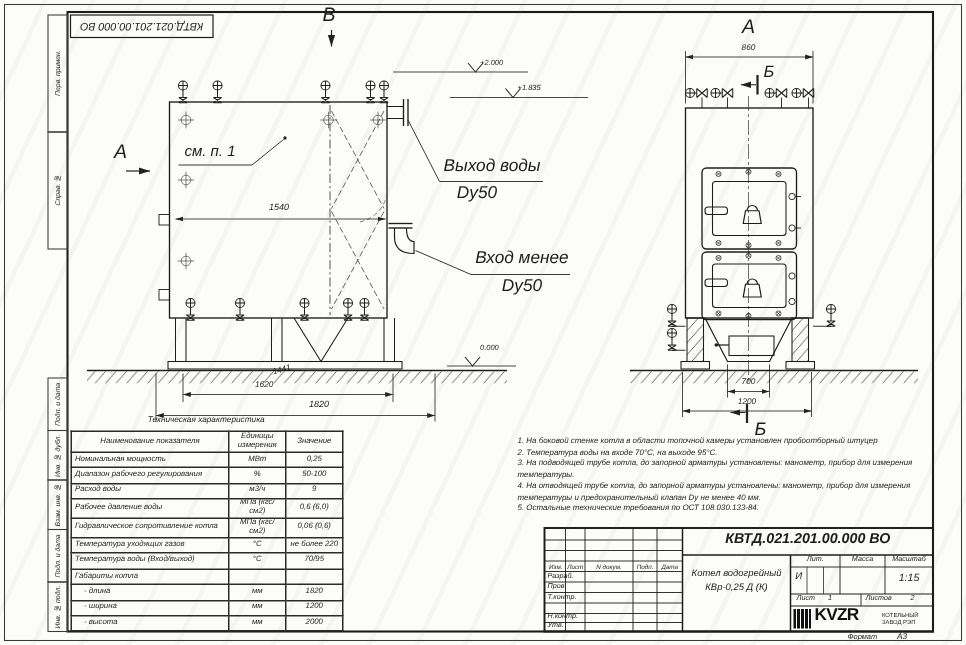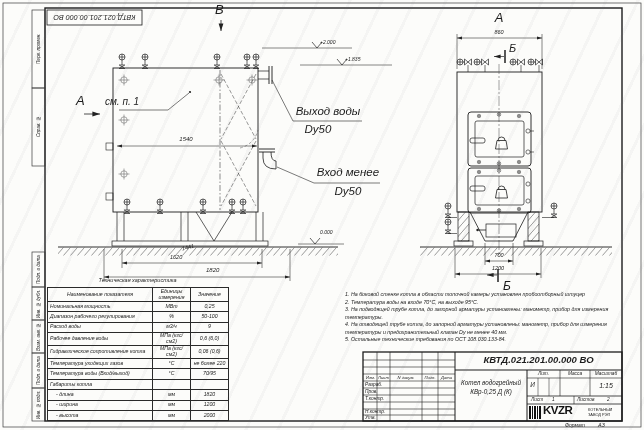--- a/index.html
+++ b/index.html
@@ -284,21 +284,21 @@
 <div class="vlabel" style="top:10px;height:78px;">Перв. примен.</div>
 <div class="vlabel" style="top:88px;height:78px;">Справ. №</div>
 <div class="vlabel" style="top:252px;height:35px;">Подп. и дата</div>
 <div class="vlabel" style="top:287px;height:33px;">Инв. № дубл.</div>
 <div class="vlabel" style="top:320px;height:33px;">Взам. инв. №</div>
 <div class="vlabel" style="top:353px;height:35px;">Подп. и дата</div>
 <div class="vlabel" style="top:388px;height:33px;">Инв. № подл.</div>
 
 <div class="t" style="left:215px;top:3px;font-size:13px;">В</div>
 <div class="t" style="left:76px;top:94px;font-size:13px;">А</div>
-<div class="t" style="left:105px;top:97px;font-size:10px;">см. п. 1</div>
+<div class="t" style="left:123px;top:97px;font-size:10px;">см. п. 1</div>
 <div class="t ctr" style="left:166px;top:136px;width:40px;font-size:6px;">1540</div>
 <div class="t" style="left:182px;top:245px;font-size:5.5px;transform:rotate(-15deg);">1441</div>
 <div class="t" style="left:170px;top:255px;font-size:5.5px;">1620</div>
 <div class="t" style="left:206px;top:266.5px;font-size:6px;">1820</div>
 <div class="t" style="left:320px;top:40px;font-size:5px;">+2.000</div>
 <div class="t" style="left:345px;top:57px;font-size:5px;">+1.835</div>
 <div class="t" style="left:320px;top:230px;font-size:5px;">0.000</div>
 <div class="t ctr" style="left:292px;top:106px;width:72px;font-size:11.5px;text-align:center;">Выход воды</div>
 <div class="t ctr" style="left:292px;top:124px;width:52px;font-size:11.5px;">Dy50</div>
 <div class="t ctr" style="left:314px;top:167px;width:68px;font-size:11.5px;">Вход менее</div>

